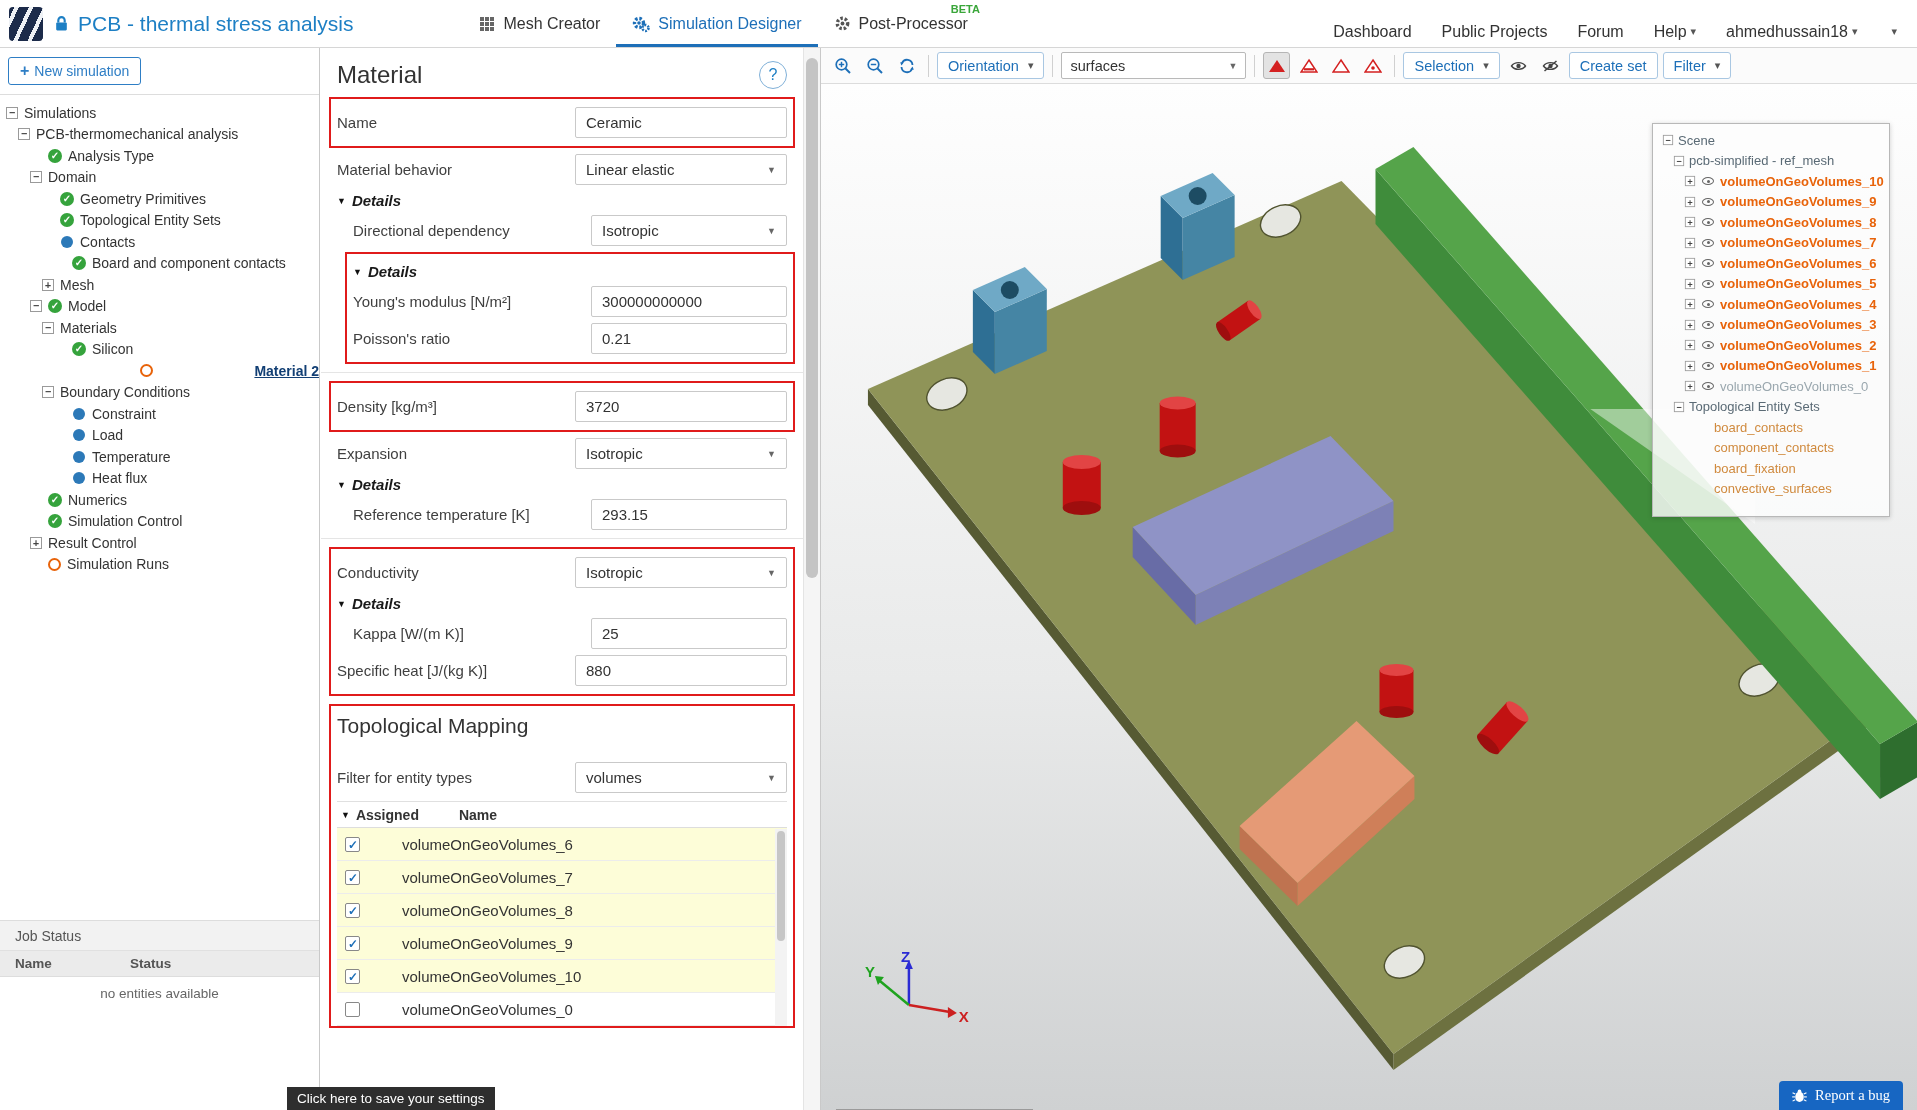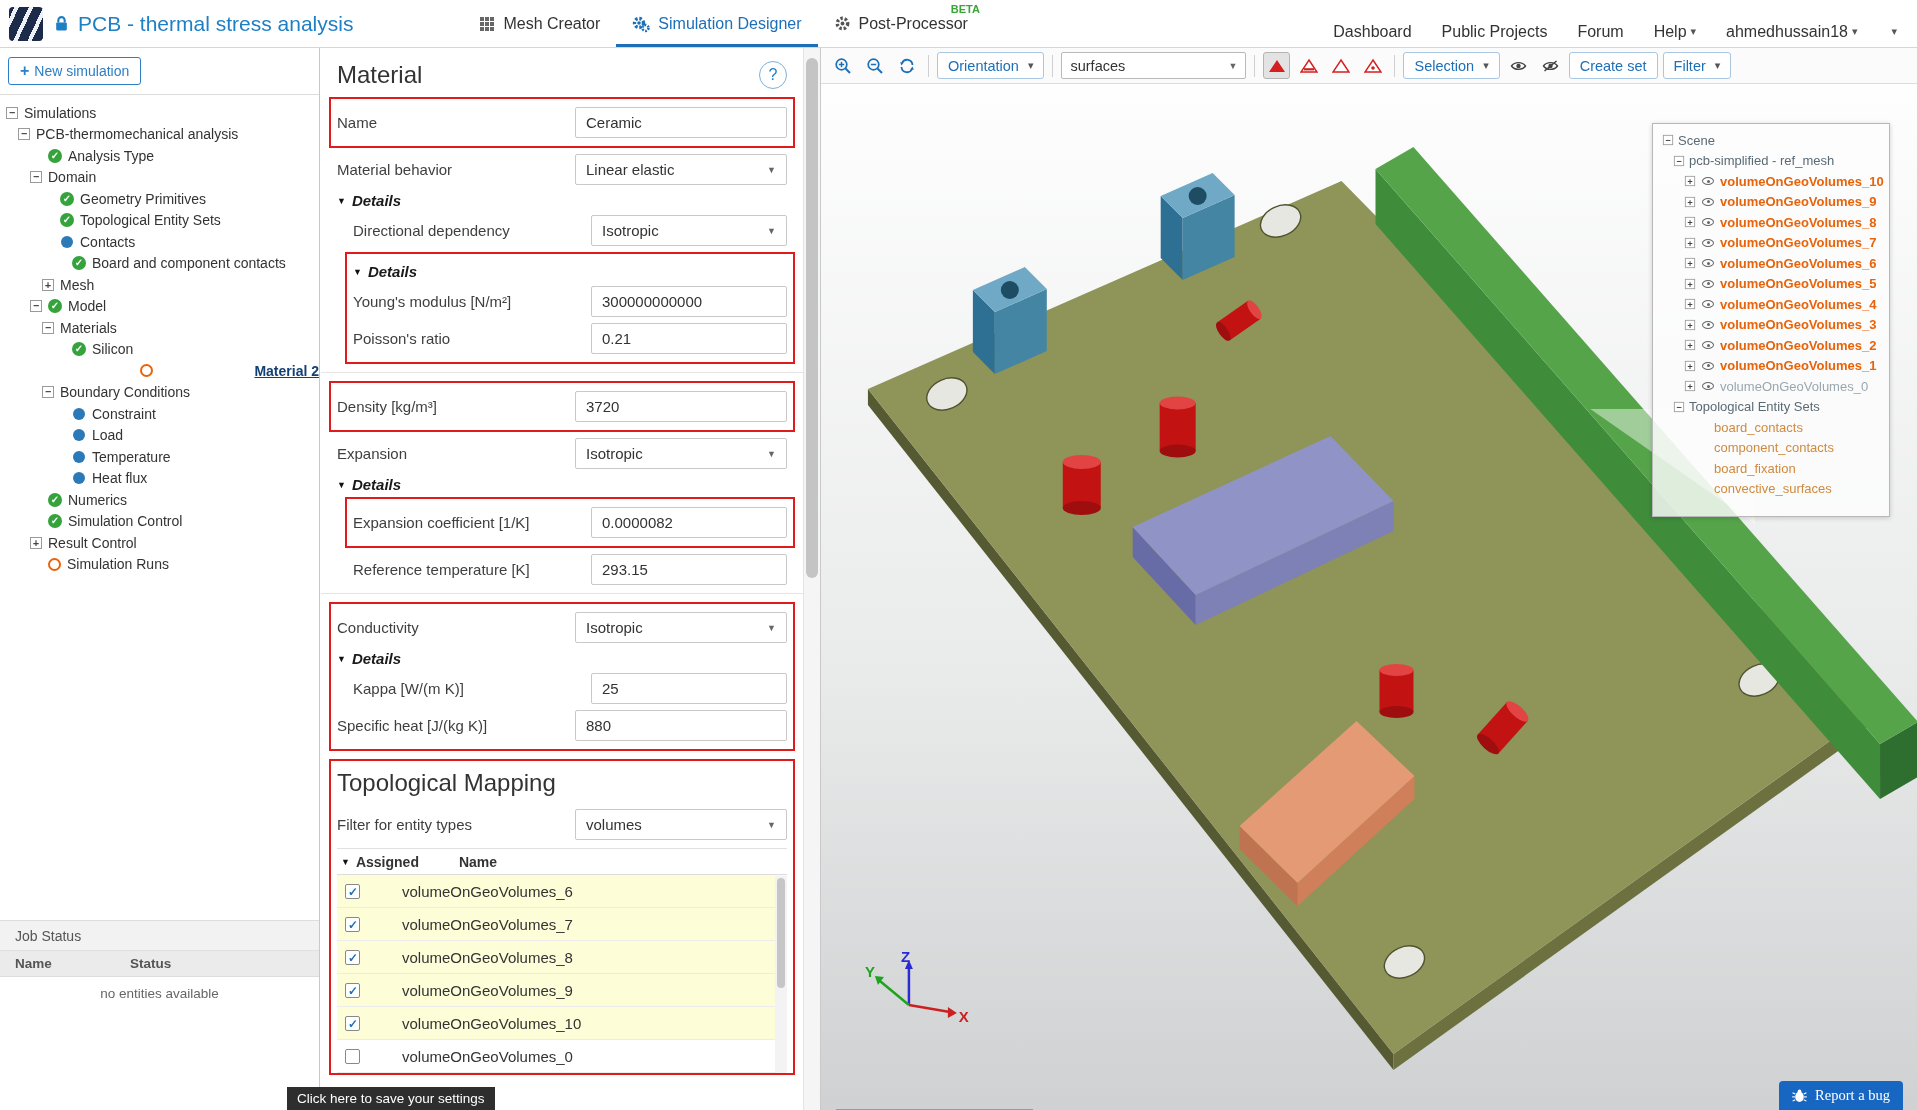--- a/index.html
+++ b/index.html
@@ -69,21 +69,21 @@
   .sel { justify-content:space-between; cursor:pointer; }
   .sc { font-size:9px; color:#666; }
   .ind { margin-left:16px; }
   .ind .inp { width:196px; }
   .dhdr { display:flex; align-items:center; gap:6px; margin:7px 0 1px; font-style:italic;
     font-weight:700; font-size:15px; color:#1a1a1a; }
   .tri { font-size:9px; color:#111; font-style:normal; }
   .hr { height:1px; background:#e5e5e5; margin:8px -16px; }
   .redbox { border:2px solid #e01b1b; margin:4px -8px; padding:2px 6px; }
   .topo-box { margin-top:8px; padding-bottom:0; }
-  .topo-box h2 { font-size:24px; font-weight:400; color:#333; margin:6px 0 12px; }
+  .topo-box h2 { font-size:21px; font-weight:400; color:#333; margin:6px 0 24px; }
   .ttable { position:relative; margin-top:8px; border-top:1px solid #e0e0e0; }
   .thead { display:flex; align-items:center; height:26px; font-weight:700; font-size:14px;
     color:#333; border-bottom:1px solid #ddd; gap:6px; padding-left:4px; }
   .thead .col2 { margin-left:34px; font-weight:700; }
   .trow { display:flex; align-items:center; height:33px; border-bottom:1px solid #ececec;
     padding-left:8px; }
   .trow.hi { background:#fdfdd8; }
   .cb { flex:none; width:15px; height:15px; border:1px solid #888; border-radius:2px; background:#fff;
     position:relative; cursor:pointer; }
   .cb.on::after { content:"✓"; color:#1d6fb8; font:700 12px/15px "Liberation Sans",sans-serif;
@@ -388,26 +388,20 @@
         <span class="sc">▼</span>
       </div>
     </div>
 
     <div class="dhdr">
       <span class="tri">▼</span>
       <span>Details</span>
     </div>
 
     <div class="ind">
-      <div class="redbox">
-        <div class="frow">
-          <label>Expansion coefficient [1/K]</label>
-          <div class="inp">0.0000082</div>
-        </div>
-      </div>
       <div class="frow">
         <label>Reference temperature [K]</label>
         <div class="inp">293.15</div>
       </div>
     </div>
 
     <div class="hr"></div>
 
     <div class="redbox">
       <div class="frow">

